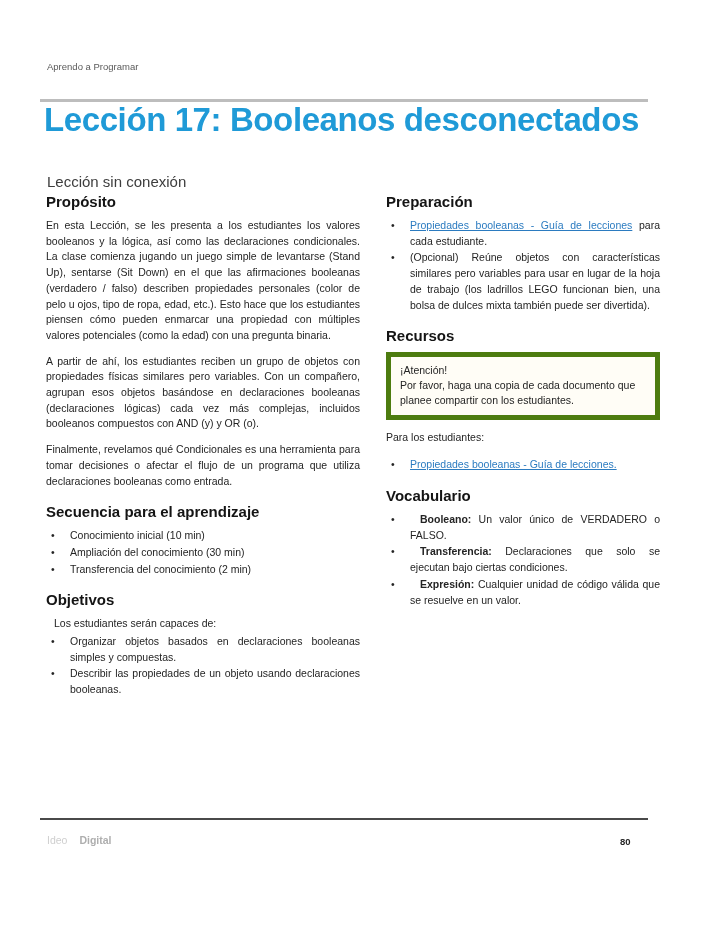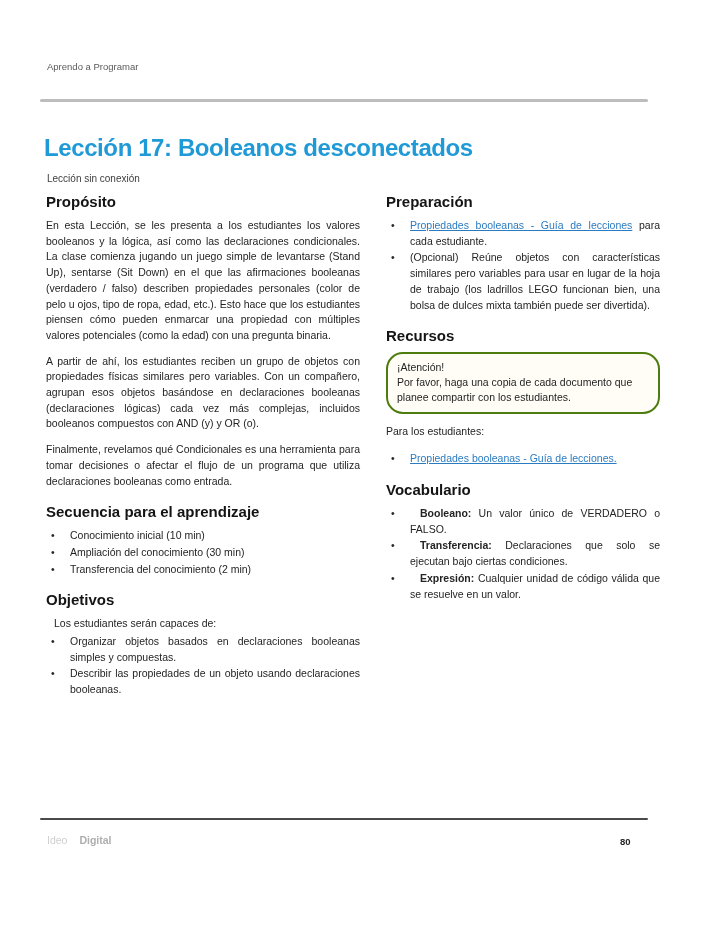--- a/index.html
+++ b/index.html
@@ -1,48 +1,48 @@
 <!DOCTYPE html>
 <html><head>
 <meta charset="utf-8">
 <style>
-  * { margin:0; padding:0; box-sizing:border-box;border-radius:17px; }
+  * { margin:0; padding:0; box-sizing:border-box; }
   html,body { background:#ffffff; }
   body { font-family:"Liberation Sans", sans-serif; color:#262626; }
   .page {
     position:relative; width:720px; height:932px; background:#ffffff;
     overflow:hidden;
   }
   .brand { position:absolute; top:61px; left:47px; font-size:9.5px; color:#5a5a5a; }
   .header-rule { position:absolute; top:99px; left:40px; width:608px; height:2.5px;
     background:#bdbdbd; }
-  .doc-title { position:absolute; top:134px; left:44px; width:620px;
-    font-size:24px; font-weight:bold; color:#1f9ad7; letter-spacing:-0.4px; }
-  .doc-subtitle { position:absolute; top:173px; left:47px; font-size:10px; color:#3d3d3d; }
+  .doc-title { position:absolute; top:101px; left:44px; width:620px;
+    font-size:33px; font-weight:bold; color:#1f9ad7; letter-spacing:-0.4px; }
+  .doc-subtitle { position:absolute; top:173px; left:47px; font-size:15px; color:#3d3d3d; }
 
   .columns { position:absolute; top:193px; left:46px; width:614px; display:flex; gap:26px; }
   .col-left  { flex:0 0 314px; }
   .col-right { flex:1 1 auto; min-width:0; }
 
   h2 { font-size:15px; font-weight:bold; color:#141414; margin:0 0 8px 0; }
   h2.spaced { margin-top:14px; }
 
   p.body, li { font-size:10.5px; line-height:15.7px; color:#242424; text-align:justify; }
   p.body { margin-bottom:10px; }
   p.last { margin-bottom:13px; }
 
   ul { list-style:none; margin:0 0 4px 0; }
   li { position:relative; padding-left:24px; margin-bottom:1px; }
   li::before { content:"\2022"; position:absolute; left:5px; top:0; color:#242424; }
 
   .intro { font-size:10.5px; line-height:15.7px; color:#242424; margin:0 0 2px 8px; }
 
   a.doc-link { color:#2b7bc0; text-decoration:underline; cursor:pointer; }
 
-  .attention-box { border:2px solid #4d7c0f; background:#fffdf6; padding:6px 9px 7px 9px;
+  .attention-box { border:5px solid #4d7c0f; background:#fffdf6; padding:6px 9px 7px 9px;
     margin:2px 0 10px 0; }
   .attention-box div { font-size:10.5px; line-height:14.8px; color:#242424; }
 
   .for-students { font-size:10.5px; line-height:15.7px; color:#242424; margin:0 0 12px 0; }
 
   .vocab-term { font-weight:bold;padding-left:10px; }
 
   .footer-rule { position:absolute; top:818px; left:40px; width:608px; height:2px;
     background:#4a4a4a; }
   .footer-brand { position:absolute; top:834px; left:47px; font-size:10.5px; }

